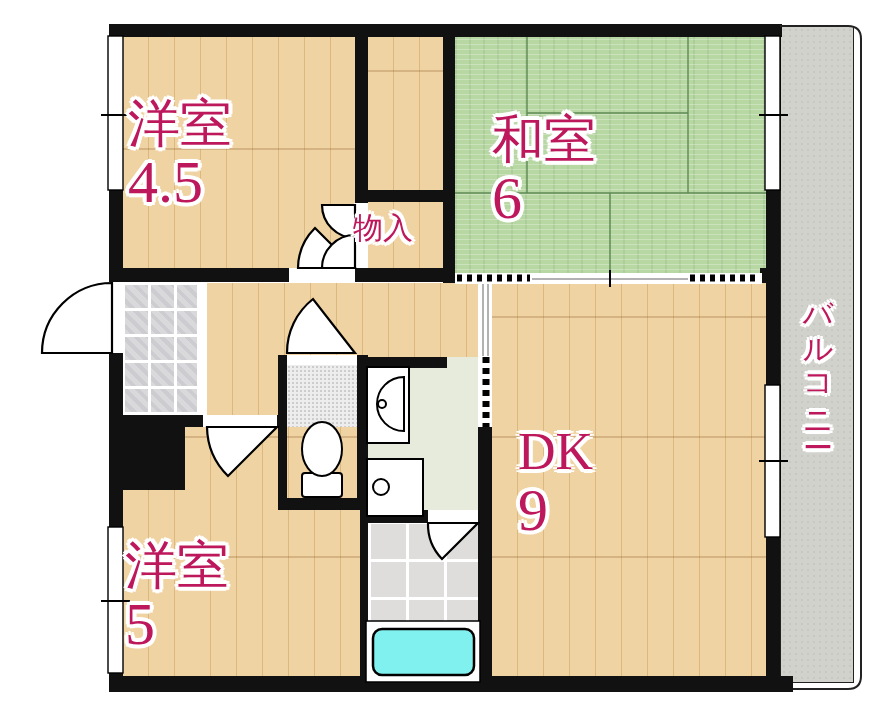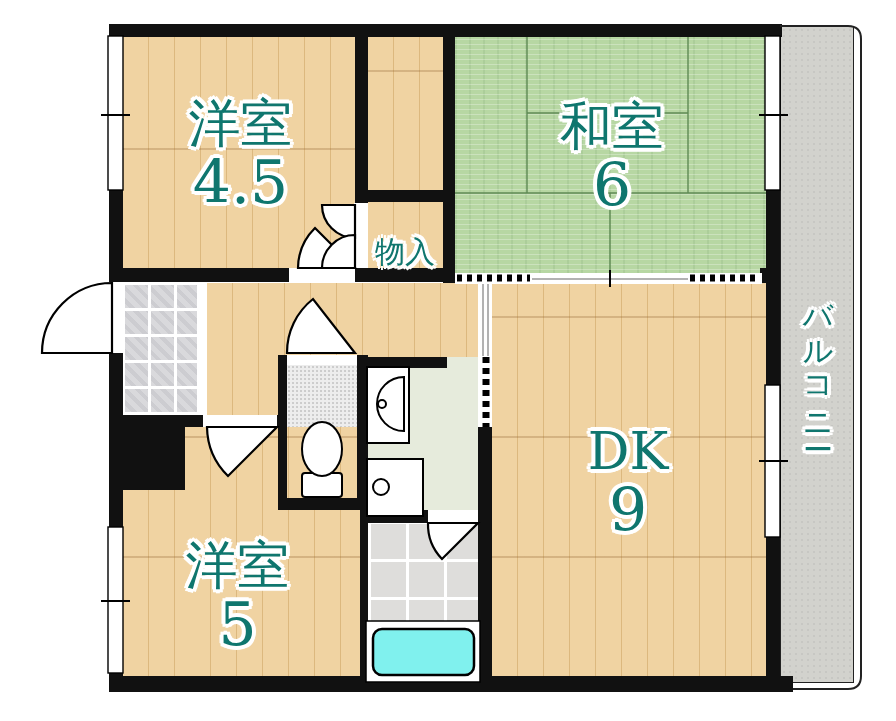--- a/index.html
+++ b/index.html
@@ -24,23 +24,23 @@
       repeating-linear-gradient(0deg, #fff 0 3px, transparent 3px 38px),
       repeating-linear-gradient(90deg, #fff 0 3px, transparent 3px 38px);}
   .washfloor{background:var(--washroom_floor);}
   .toiletfloor{background:var(--toilet_floor);
     background-image:radial-gradient(rgba(90,90,90,.22) 1px, transparent 1px);
     background-size:4px 4px;}
   .balconyfloor{background:var(--balcony);
     background-image:radial-gradient(rgba(0,0,0,.05) 1px, transparent 1px);
     background-size:6px 6px;border:1.5px solid #222;box-sizing:border-box;}
   svg#overlay{position:absolute;left:0;top:0;z-index:4;pointer-events:none;}
-  .room-label{position:absolute;z-index:6;color:#0f766e;text-align:center;line-height:1.06;
+  .room-label{position:absolute;z-index:6;color:#be185d;text-align:left;line-height:1.06;
     text-shadow:-3px -3px 0 #fff,3px -3px 0 #fff,-3px 3px 0 #fff,3px 3px 0 #fff,
-      -4px 0 0 #fff,4px 0 0 #fff,0 -4px 0 #fff,0 4px 0 #fff,0 0 5px #fff;}
+      -4px 0 0 #fff,4px 0 0 #fff,0 -4px 0 #fff,0 4px 0 #fff,0 0 5px #fff;font-family:Liberation Serif, serif;}
   .big{font-size:52px;}
   .num{font-size:60px;}
   .small{font-size:30px;}
   .vtext{writing-mode:vertical-rl;letter-spacing:4px;font-size:30px;}
 </style>
 </head>
 <body>
 
 <div id="plan">
 
@@ -152,25 +152,25 @@
       <rect x="373" y="629" width="101" height="46" rx="9" fill="#80f1ee" stroke="#000" stroke-width="2.5"></rect>
     </g>
 
     <path d="M780,26 H848 Q861,26 861,39 V676 Q861,689 848,689 H793" fill="none" stroke="#222" stroke-width="2"></path>
   </svg>
 
   <div class="room-label" style="left:128px;top:96px;width:225px;">
     <div class="big">洋室</div>
     <div class="num">4.5</div>
   </div>
-  <div class="room-label" style="left:492px;top:99px;width:240px;">
+  <div class="room-label" style="left:492px;top:112px;width:240px;">
     <div class="big">和室</div>
     <div class="num">6</div>
   </div>
-  <div class="room-label small" style="left:353px;top:236px;width:104px;">
+  <div class="room-label small" style="left:353px;top:212px;width:104px;">
     <span>物入</span>
   </div>
   <div class="room-label" style="left:518px;top:424px;width:220px;">
     <div class="big">DK</div>
     <div class="num">9</div>
   </div>
   <div class="room-label" style="left:125px;top:538px;width:225px;">
     <div class="big">洋室</div>
     <div class="num">5</div>
   </div>

